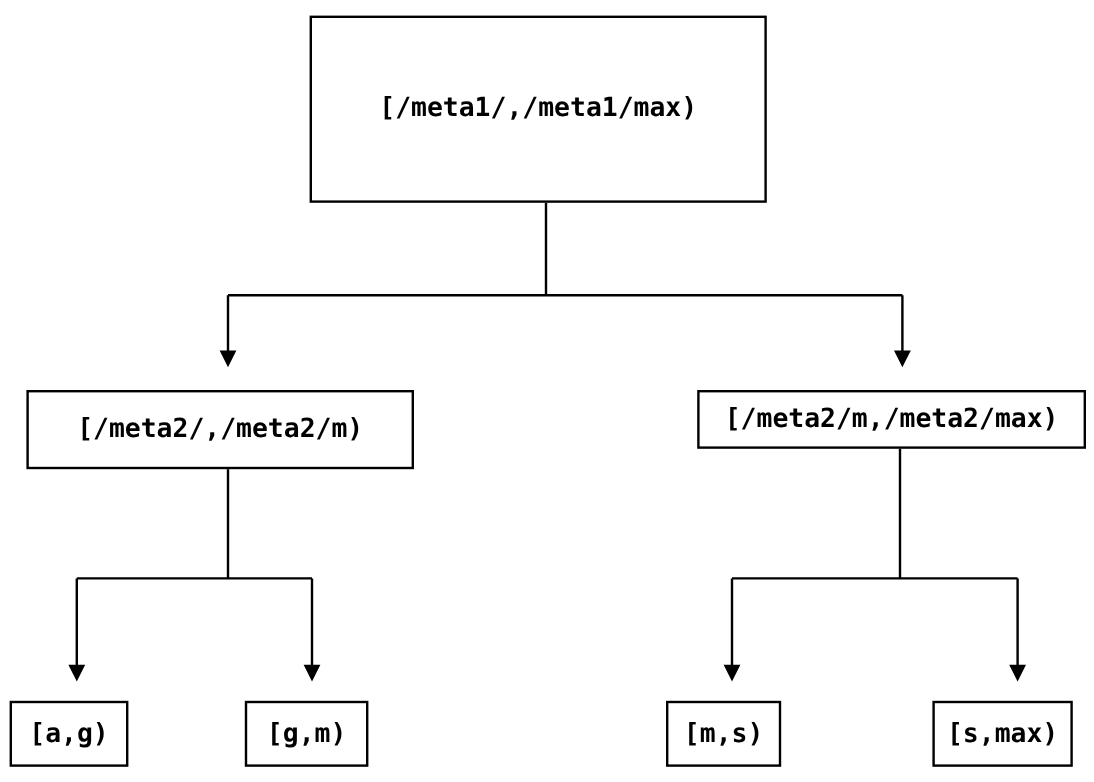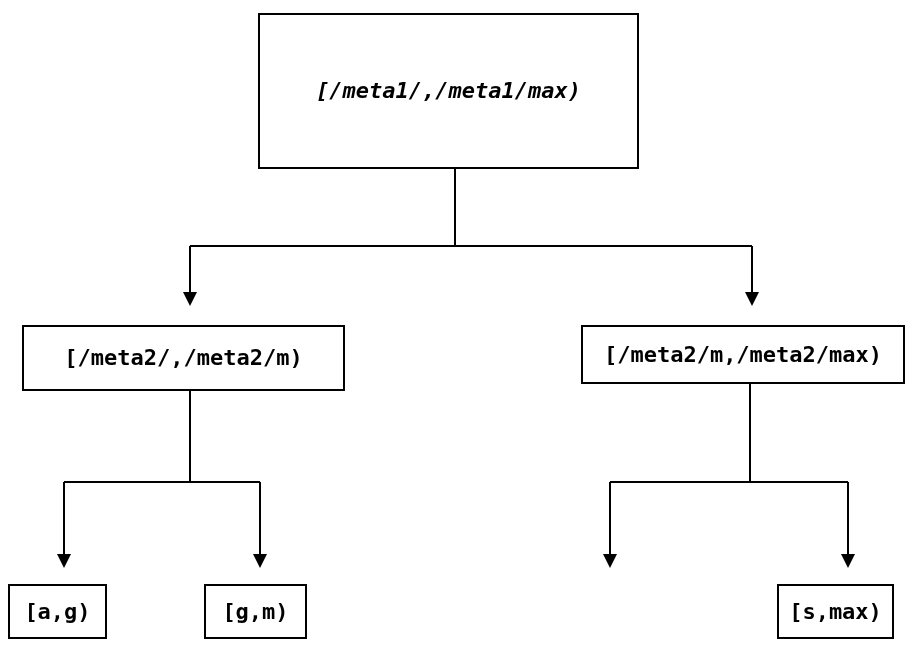--- a/index.html
+++ b/index.html
@@ -29,23 +29,23 @@
     background: var(--node-fill, #ffffff);
     color: var(--text, #000000);
     display: flex;
     align-items: center;
     justify-content: center;
     font-weight: bold;
     font-size: 22px;
     white-space: nowrap;
     line-height: 1;
   }
-  .node-root  { left: 258px; top: 13px;  width: 381px; height: 156px; font-style: italic; }
+  .node-root  { left: 258px; top: 13px;  width: 381px; height: 156px; }
   .node-left  { left: 22px;  top: 325px; width: 323px; height: 66px; }
-  .node-right { left: 581px; top: 325px; width: 324px; height: 59px; }
+  .node-right { left: 581px; top: 325px; width: 324px; height: 49px; }
   .leaf-ag    { left: 8px;   top: 584px; width: 99px;  height: 55px; text-align: right; }
   .leaf-gm    { left: 204px; top: 584px; width: 103px; height: 55px; align-items: center; }
   .leaf-ms    { left: 555px; top: 584px; width: 96px;  height: 55px; }
   .leaf-smax  { left: 777px; top: 584px; width: 117px; height: 55px; }
   .edge-path {
     stroke: var(--line, #000000);
     stroke-width: 2;
     fill: none;
   }
   .arrowhead {
@@ -92,18 +92,21 @@
   </div>
 
   <div class="node leaf-ag">
     <span>[a,g)</span>
   </div>
 
   <div class="node leaf-gm">
     <span>[g,m)</span>
   </div>
 
+  <div class="node leaf-ms">
+    <span>[m,s)</span>
+  </div>
 
   <div class="node leaf-smax">
     <span>[s,max)</span>
   </div>
 
 </div>
 
 </body></html>

